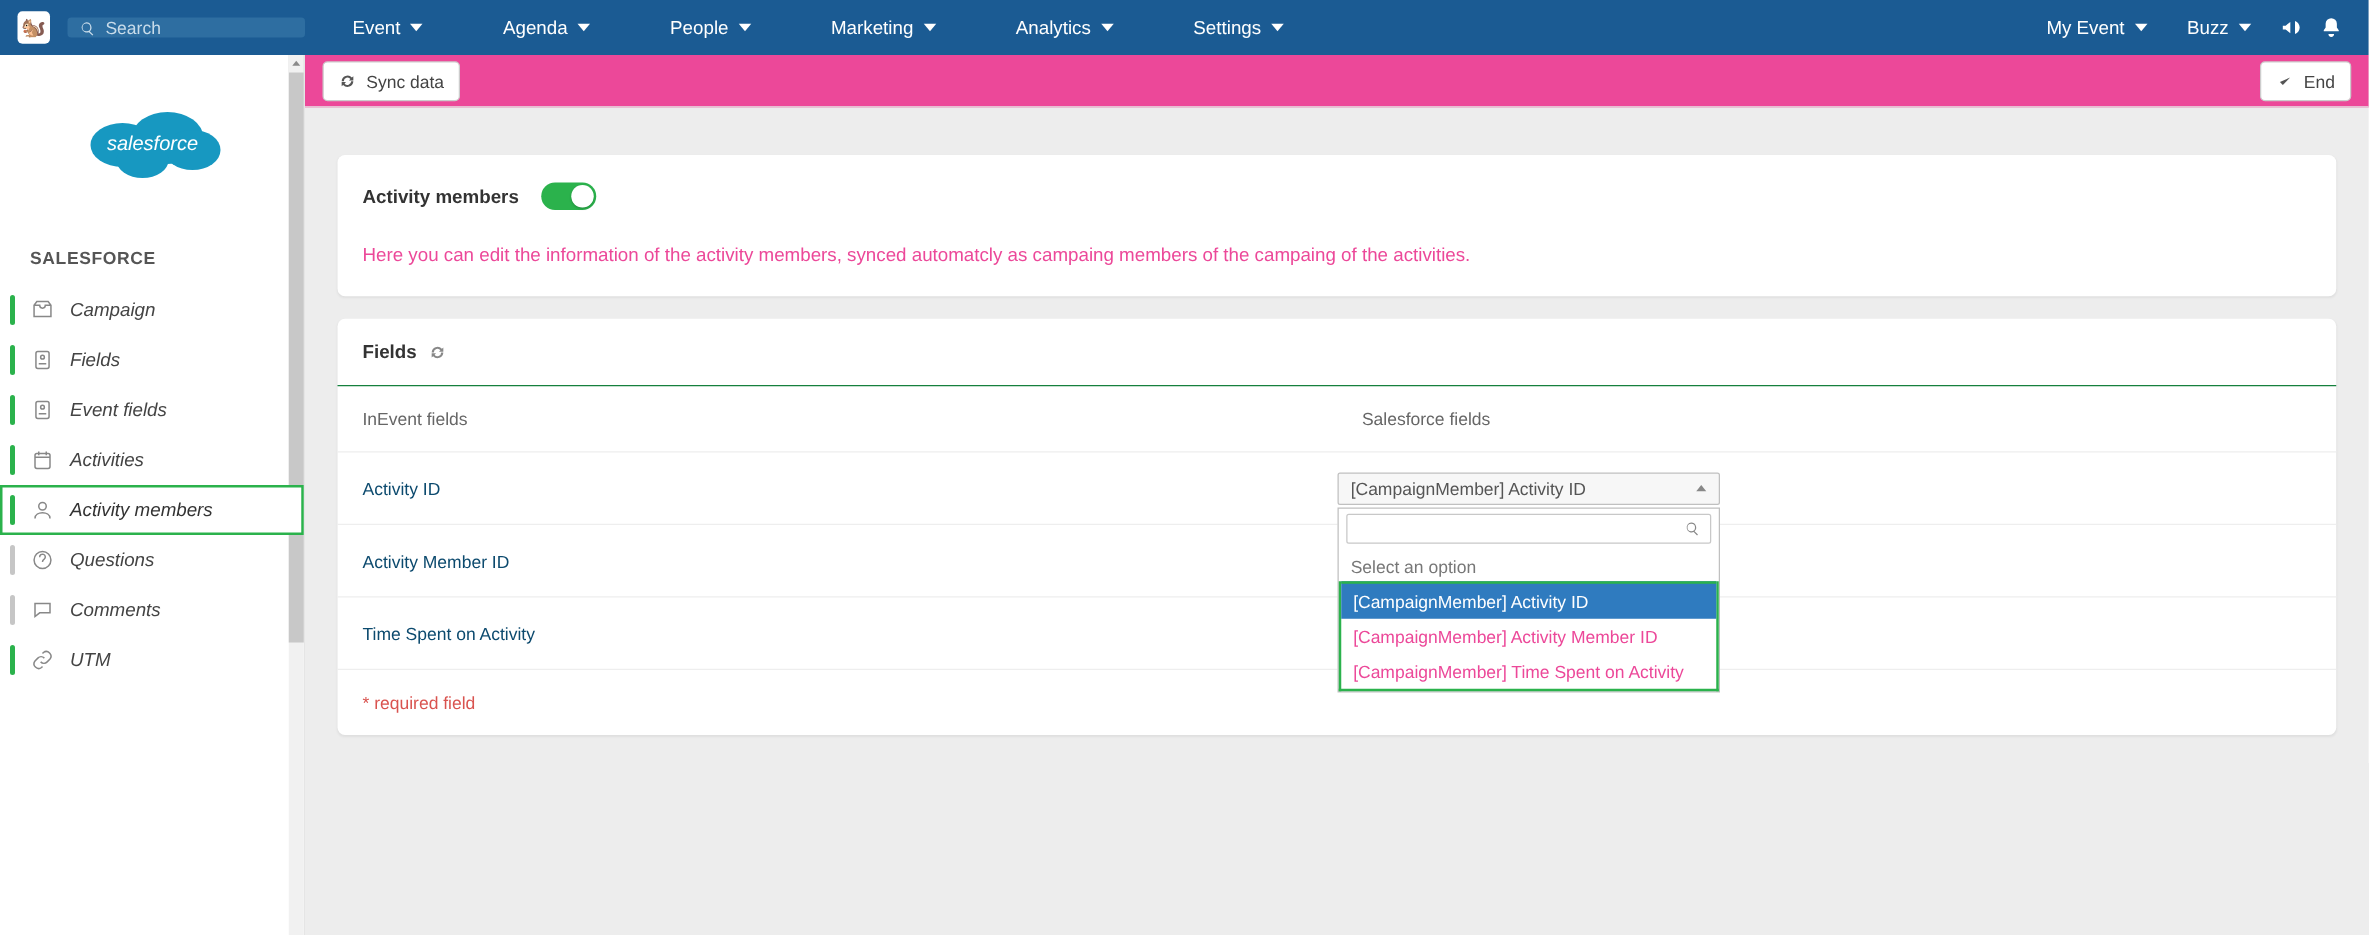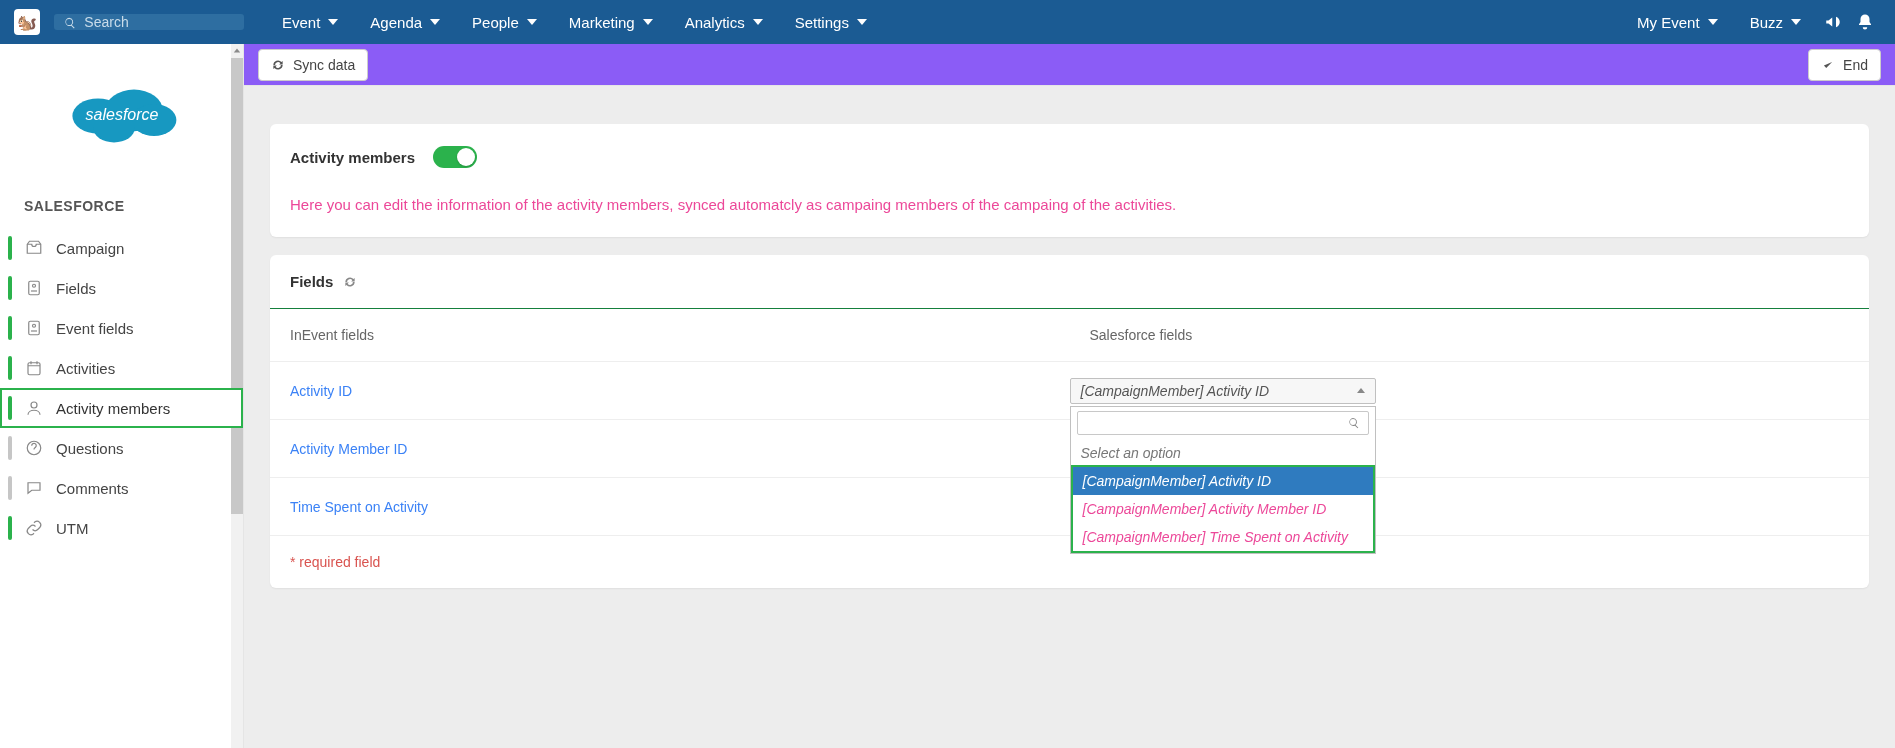--- a/index.html
+++ b/index.html
@@ -5,54 +5,54 @@
 * { margin: 0; padding: 0; box-sizing: border-box; font-family: "Helvetica Neue", Helvetica, Arial, sans-serif; }
 body { background: #fff; color: #333; width: 1895px; }
 
 
 .topnav { background: #1b5b93; height: 44px; display: flex; align-items: center; padding: 0 14px; color: #fff; }
 .topnav .logo { width: 26px; height: 26px; background: #fff; border-radius: 4px; display: flex; align-items: center; justify-content: center; font-size: 16px; margin-right: 14px; }
 .topnav .searchbox { background: #2e6ea1; border-radius: 3px; height: 16px; width: 190px; display: flex; align-items: flex-end; padding: 0 10px; color: #c9dcea; }
 .topnav .searchbox svg { width: 14px; height: 14px; fill: #c9dcea; margin-right: 8px; }
 .topnav .searchbox input { background: transparent; border: none; color: #fff; outline: none; font-size: 14px; width: 100%; }
 .topnav .searchbox input::placeholder { color: #c9dcea; }
-.topnav .menu { display: flex; margin-left: 22px; }
+.topnav .menu { display: flex; margin-left: 22px; gap: 32px; }
 .topnav .menu-item { display: flex; align-items: center; padding: 0 16px; height: 44px; font-size: 15px; cursor: pointer; white-space: nowrap; }
 .topnav .spacer { flex: 1; }
 .topnav .right { display: flex; align-items: center; }
 .chev::after { content: ''; display: inline-block; margin-left: 8px; width: 0; height: 0; border-left: 5px solid transparent; border-right: 5px solid transparent; border-top: 6px solid #fff; }
 .topnav .right .iconbtn { width: 32px; display:flex; align-items:center; justify-content:center; height:44px; cursor:pointer; }
 .topnav .right .iconbtn svg { width:18px; height:18px; fill:#fff; }
 
 
 .page { display: flex; }
 .sidebar { width: 244px; border-right: 1px solid #e5e5e5; min-height: 704px; padding-top: 28px; position: relative; }
 .sidebar-scroll-track { position:absolute; right:0; top:0; width:12px; height:100%; background:#f1f1f1; }
 .sidebar-scroll-thumb { position:absolute; right:0; top:0; width:12px; height:470px; background:#c8c8c8; }
 .sidebar-scroll-arrow { position:absolute; right:0; top:0; width:12px; height:14px; background:#f1f1f1; display:flex; align-items:center; justify-content:center; }
 .sidebar-scroll-arrow svg{ width:8px; height:8px; fill:#8a8a8a; }
 
 .sf-logo { display:flex; justify-content:center; margin-bottom: 46px; }
 .sf-logo svg { width: 140px; height: 80px; }
 
 .sidebar-title { font-size: 14px; font-weight: 700; color: #555; letter-spacing: .5px; padding: 0 24px 14px; }
 
-.side-item { display:flex; align-items:center; height:40px; padding-left:8px; cursor:pointer; position:relative; }
+.side-item { display:flex; align-items:center; height:40px; padding-left:8px; cursor:pointer; position:relative;font-style:italic; }
 .side-item .bar { width:4px; height:24px; border-radius:2px; margin-right:12px; }
 .side-item.green .bar { background:#2bb24c; }
 .side-item.grey .bar { background:#c6c6c6; }
 .side-item .icn { width:20px; margin-right:12px; display:flex; align-items:center; justify-content:center; }
 .side-item .icn svg { width:18px; height:18px; fill:none; stroke:#888; stroke-width:1.6; }
 .side-item .lbl { font-size:15px; color:#444; }
 .side-item.active { outline:2px solid #2bb24c; outline-offset:-2px; background:#fff; }
 .side-item.active .lbl { color:#333; }
 
 
 .main { flex:1; background:#ededed; min-height:704px; }
-.toolbar { background:#8b5cf6; height:42px; display:flex; align-items:center; padding:0 14px; border-bottom:1px solid #e5e5e5; }
+.toolbar { background:#ec4899; height:42px; display:flex; align-items:center; padding:0 14px; border-bottom:1px solid #e5e5e5; }
 .btn { background:#fff; border:1px solid #ccc; border-radius:4px; height:32px; display:flex; align-items:center; padding:0 12px; font-size:14px; color:#444; cursor:pointer; }
 .btn svg { width:14px; height:14px; margin-right:8px; fill:#555; }
 .toolbar .sp { flex:1; }
 
 .content-pad { padding: 38px 26px 0; }
 .card { background:#fff; border-radius:6px; box-shadow:0 1px 2px rgba(0,0,0,.06); margin-bottom:18px; }
 .card-pad { padding: 22px 20px; }
 .card-title-row { display:flex; align-items:center; }
 .card-title { font-size:15px; font-weight:700; color:#333; }
 
@@ -61,22 +61,22 @@
 
 .card-desc { color:#ec4899; font-size:15px; margin-top:26px; line-height:1.4; }
 
 .fields-head { padding:18px 20px; display:flex; align-items:center; }
 .fields-head svg { width:14px; height:14px; margin-left:10px; fill:#888; }
 
 .fields-cols { display:flex; border-top:1px solid #15803d; border-bottom:1px solid #eee; }
 .col-h { flex:0 0 50%; padding:18px 20px; font-size:14px; color:#666; }
 
 .field-row { display:flex; align-items:center; border-bottom:1px solid #eee; min-height:58px; padding:0 20px; }
-.field-row .l { flex:0 0 50%; font-size:14px; color:#3b82f6; padding-left:0px; }
-.field-row .r { flex:0 0 50%; position:relative;font-style:italic; }
+.field-row .l { flex:0 0 50%; font-size:14px; color:#0c4a6e; padding-left:0px; }
+.field-row .r { flex:0 0 50%; position:relative; }
 
 .dropdown { width:306px; border:1px solid #c0c0c0; border-radius:2px; background:#f7f7f7; height:26px; display:flex; align-items:center; padding:0 10px; font-size:14px; color:#555; justify-content:space-between; cursor:pointer; }
 .dropdown .arr { width:0; height:0; border-left:4px solid transparent; border-right:4px solid transparent; border-bottom:5px solid #888; }
 
 .dropdown-panel { position:absolute; top:28px; left:0; width:306px; background:#fff; border:1px solid #c0c0c0; z-index:10; }
 .dropdown-panel .search-row { padding:4px 6px; }
 .dropdown-panel .search-row .inp { border:1px solid #c8c8c8; border-radius:2px; height:24px; display:flex; align-items:center; justify-content:flex-end; padding-right:8px; }
 .dropdown-panel .search-row .inp svg { width:12px; height:12px; fill:#888; }
 .dropdown-panel .opt { padding:6px 10px; font-size:14px; color:#ec4899; cursor:pointer; }
 .dropdown-panel .opt.muted { color:#777; }

